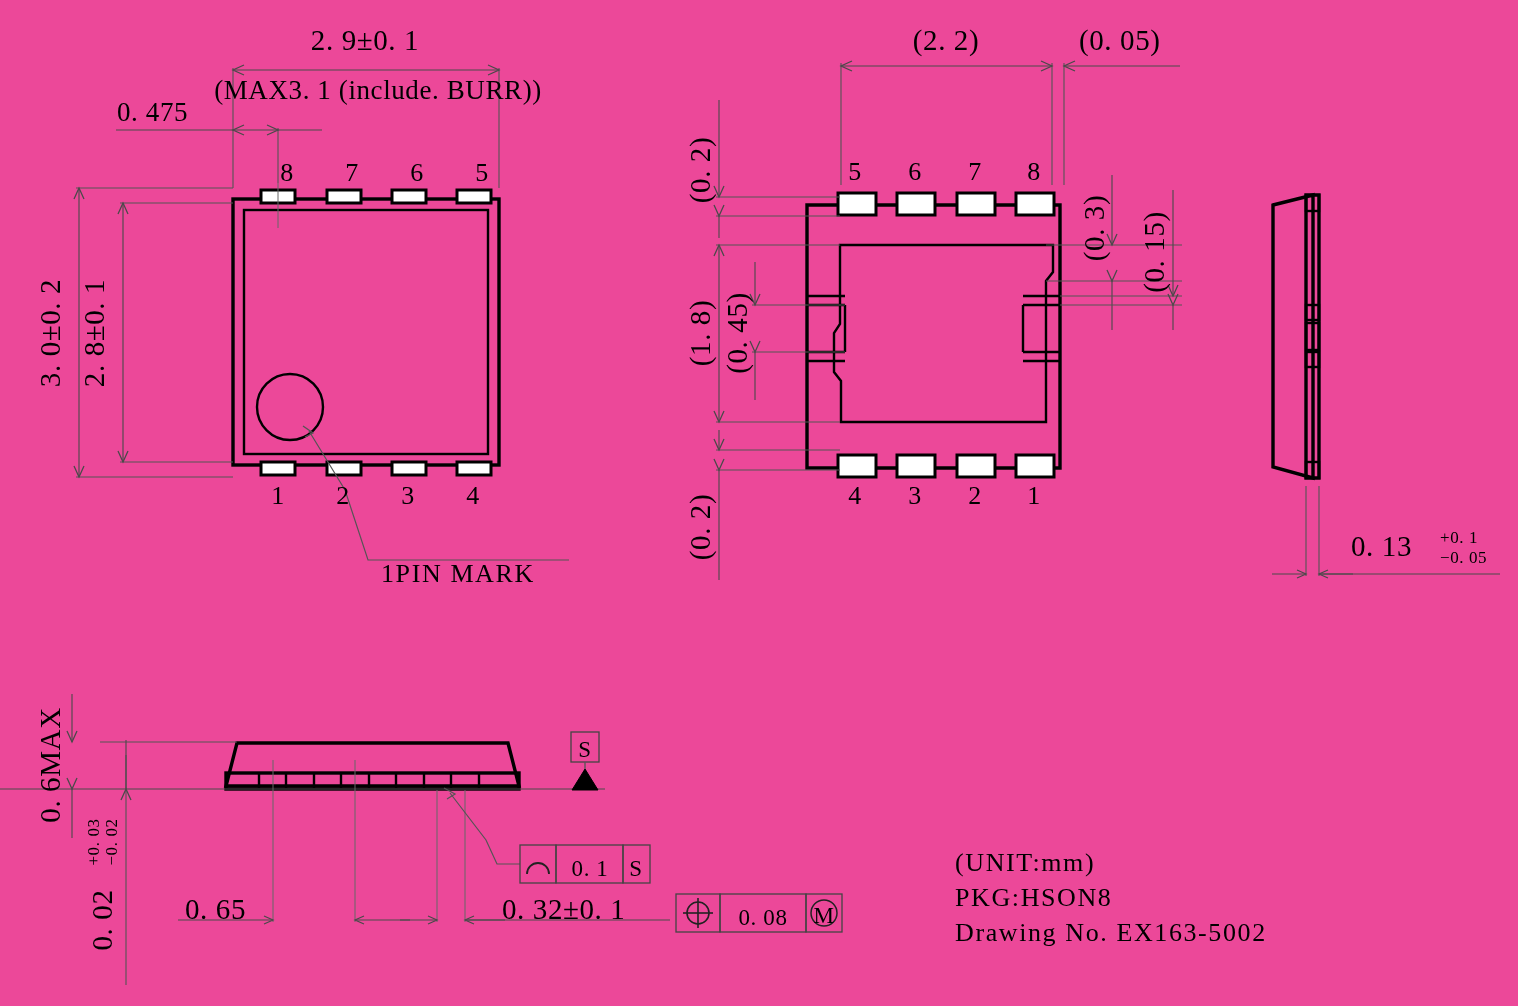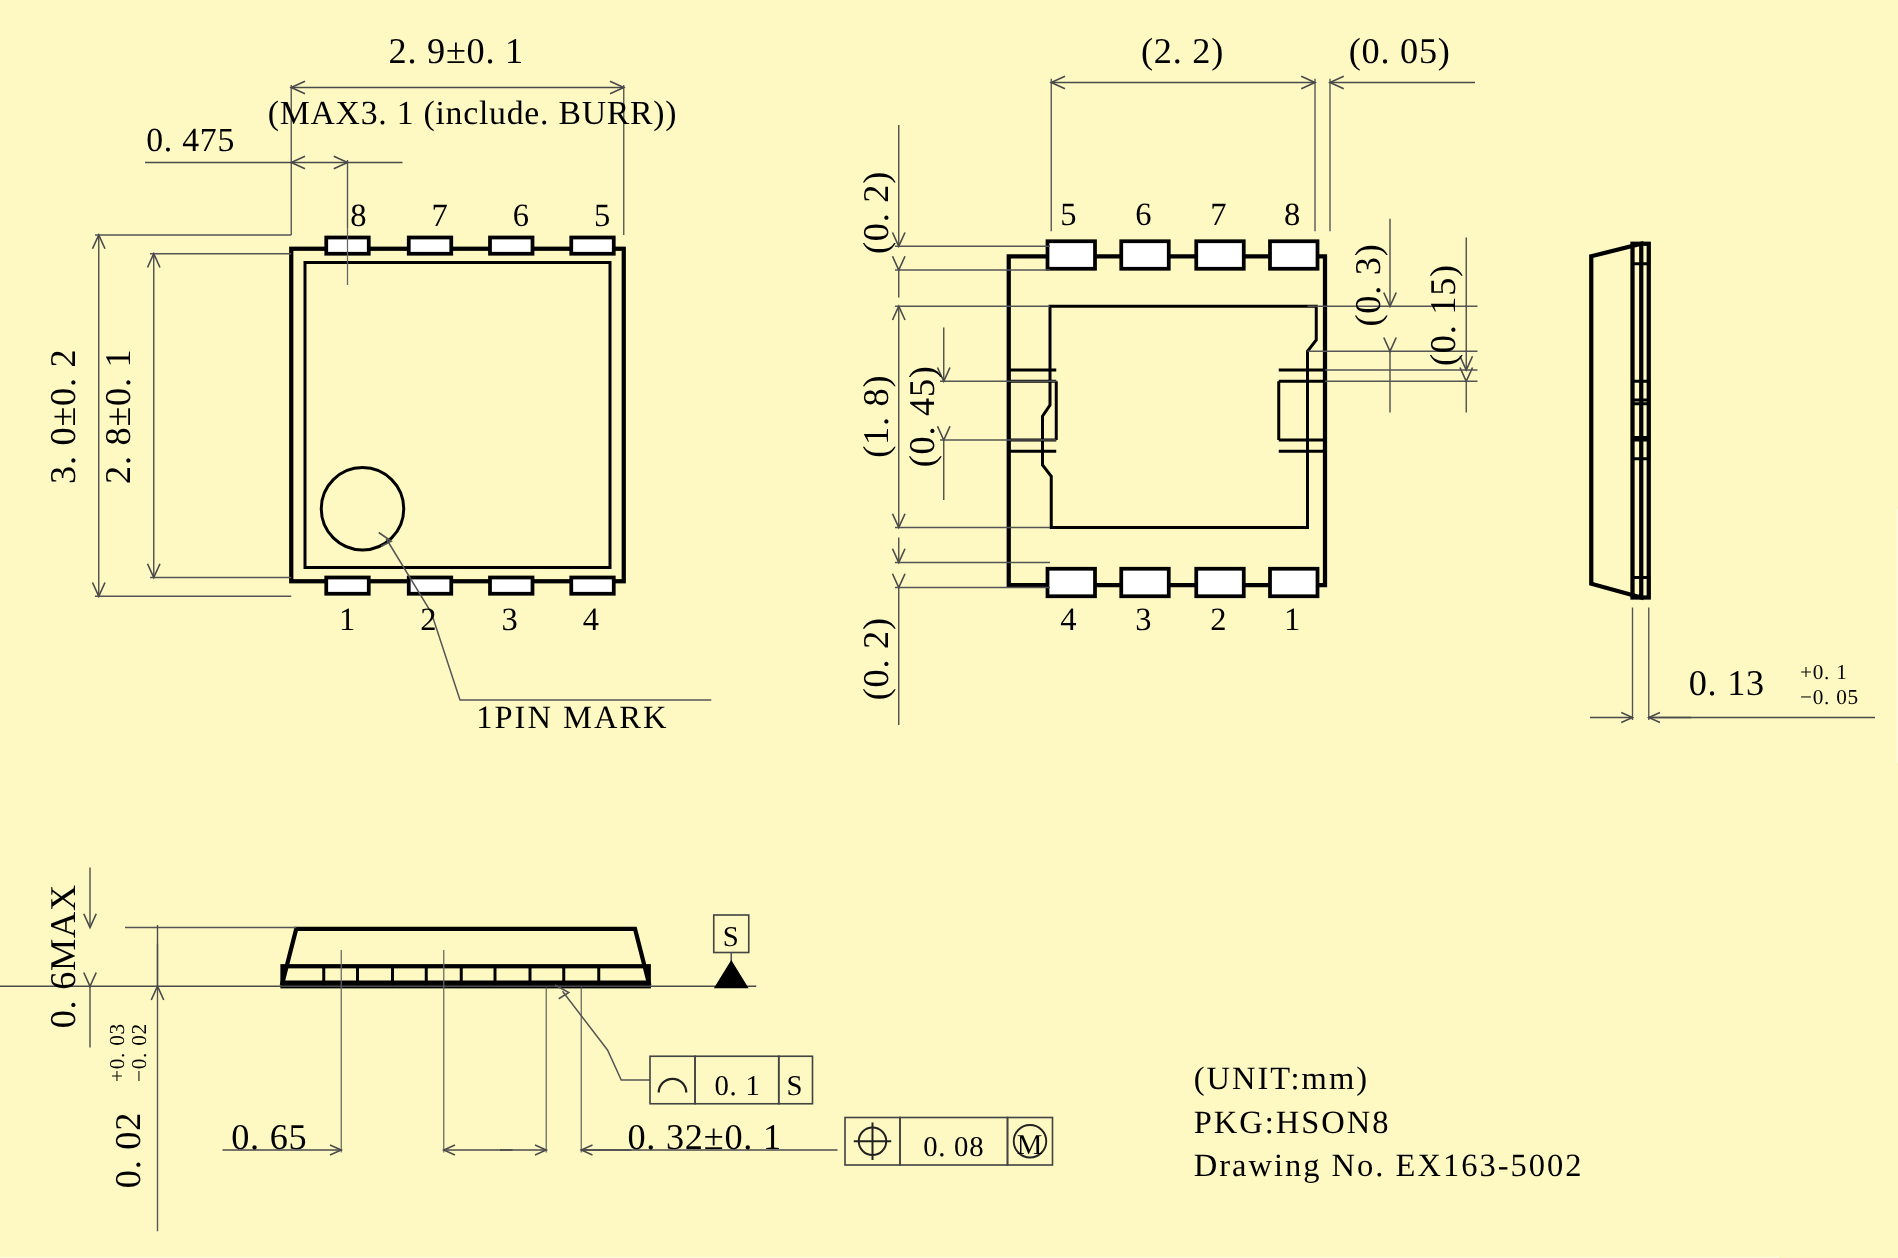--- a/index.html
+++ b/index.html
@@ -4,21 +4,21 @@
 <style>
   html, body {
     margin: 0;
     padding: 0;
     background: #ffffff;
   }
   #sheet {
     position: relative;
     width: 1518px;
     height: 1006px;
-    background: #fef9c3;
+    background: #ec4899;
     font-family: "Liberation Serif", "DejaVu Serif", serif;
     overflow: hidden;
   }
   svg.drawing {
     position: absolute;
     top: 0;
     left: 0;
     width: 1518px;
     height: 1006px;
   }

